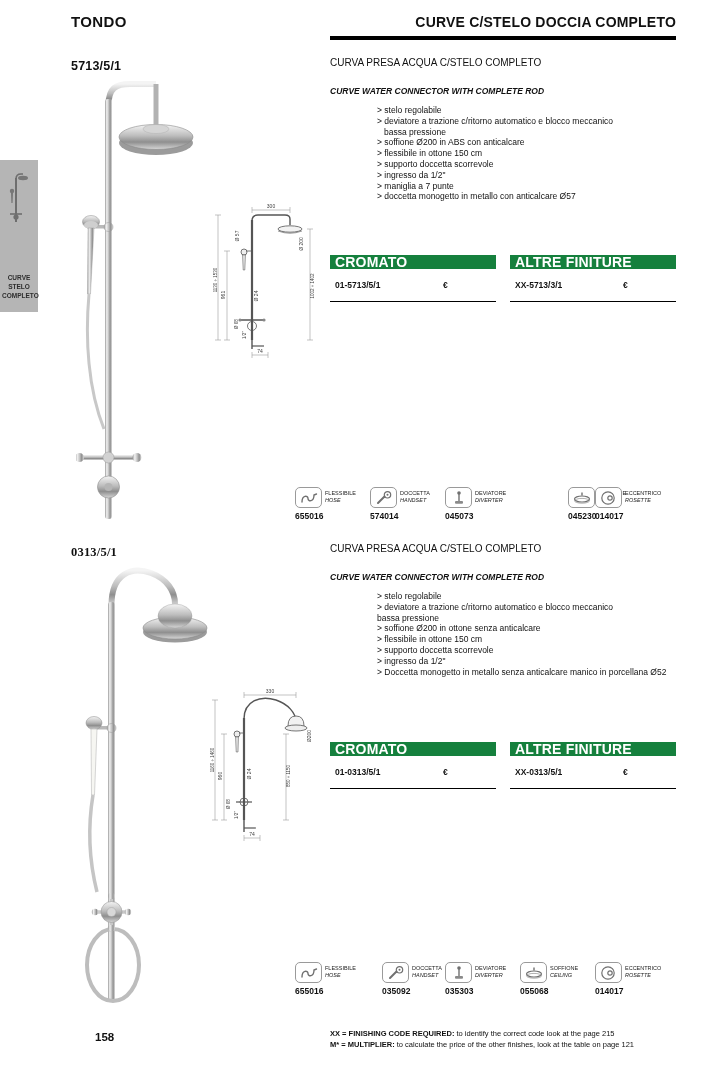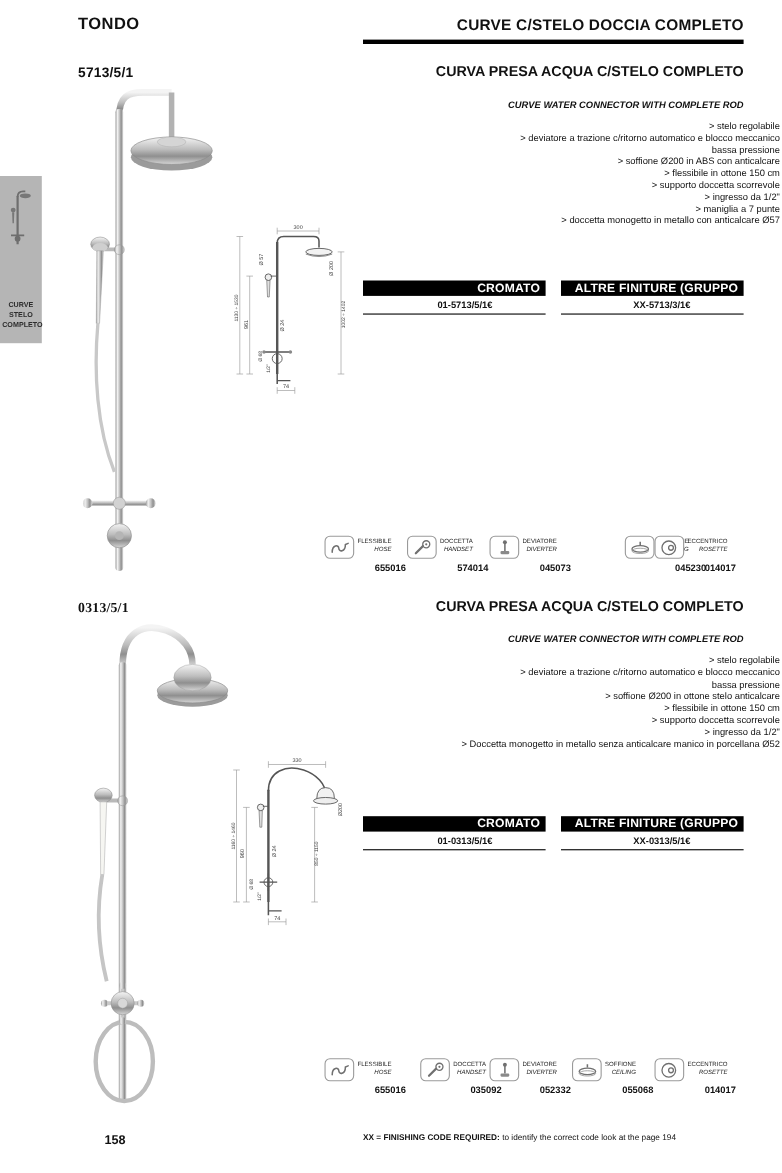--- a/index.html
+++ b/index.html
@@ -17,34 +17,34 @@
 
   
   .side-tab {
     left:0; top:160px; width:38px; height:152px; background:#b5b5b5;
     display:flex; flex-direction:column; align-items:center;
     justify-content:space-between; padding:10px 2px 12px;
   }
   .side-label { font-size:6.5px; font-weight:bold; color:#2d2d2d; text-align:center; line-height:9px; width:34px; }
 
   
-  .product { position:absolute; left:0; width:583px;text-align:right; }
+  .product { position:absolute; left:0; width:583px; }
   .p-code { position:absolute; left:71px; font-size:12.5px; font-weight:bold; letter-spacing:.2px; }
   .info { position:absolute; left:330px; top:0; width:346px; }
-  .p-title { font-size:13px; font-weight:bold; }
+  .p-title { font-size:10px; font-weight:normal; }
   .p-sub { font-size:8.5px; font-weight:bold; font-style:italic; margin-top:18px; }
   .features { list-style:none; margin-top:9px; width:332px; font-size:8.5px; line-height:10.8px; color:#111;margin-left:47px; }
   .features li::before { content:"> "; }
   .features li.cont::before { content:""; }
   .features li.cont.ind { padding-left:7px; }
 
   
   .ptable { position:absolute; width:166px; }
-  .ptable .hd { background:#000000; color:#fff; font-size:11px; font-weight:bold; height:14px; line-height:14px; padding:0 5px; letter-spacing:.2px; }
-  .ptable .row { display:flex; align-items:center; height:17px; border-bottom:1px solid #000; font-size:8.5px; font-weight:bold; padding:0 5px; }
+  .ptable .hd { background:#15803d; color:#fff; font-size:14px; font-weight:bold; height:14px; line-height:14px; padding:0 5px; letter-spacing:.2px; }
+  .ptable .row { display:flex; align-items:center; height:17px; border-bottom:1px solid #000; font-size:8.5px; font-weight:bold; padding:16px 5px; }
   .ptable .row .cc { width:108px; }
 
   
   .acc { position:absolute; width:74px; }
   .acc .top { display:flex; align-items:flex-start; gap:3px; }
   .acc .box { width:27px; height:21px; border:1px solid #9a9a9a; border-radius:5px; background:#fff;
               display:flex; align-items:center; justify-content:center; flex:none; }
   .acc .lbl { font-size:5.5px; line-height:6.5px; padding-top:3px; color:#222; }
   .acc .lbl .en { font-style:italic; }
   .acc .code { font-size:8.5px; font-weight:bold; margin-top:3px; }
@@ -356,21 +356,21 @@
     </g>
   </svg>
 
   <div class="info">
     <div class="p-title">CURVA PRESA ACQUA C/STELO COMPLETO</div>
     <div class="p-sub">CURVE WATER CONNECTOR WITH COMPLETE ROD</div>
     <ul class="features">
       <li>stelo regolabile</li>
       <li>deviatore a trazione c/ritorno automatico e blocco meccanico</li>
       <li class="cont">bassa pressione</li>
-      <li>soffione Ø200 in ottone stelo anticalcare</li>
+      <li>soffione Ø200 in ottone senza anticalcare</li>
       <li>flessibile in ottone 150 cm</li>
       <li>supporto doccetta scorrevole</li>
       <li>ingresso da 1/2"</li>
       <li>Doccetta monogetto in metallo senza anticalcare manico in porcellana Ø52</li>
     </ul>
   </div>
 
   <div class="ptable" style="left:330px; top:199px;">
     <div class="hd">CROMATO</div>
     <div class="row">
@@ -423,21 +423,21 @@
           <line x1="11" y1="4" x2="11" y2="11" stroke="#707070" stroke-width="1.4"></line>
           <circle cx="11" cy="3" r="1.8" fill="#707070"></circle>
           <rect x="7" y="11" width="8" height="2.8" rx="1" fill="#8a8a8a"></rect>
         </svg>
       </span>
       <span class="lbl">
         <div>DEVIATORE</div>
         <div class="en">DIVERTER</div>
       </span>
     </div>
-    <div class="code">052332</div>
+    <div class="code">035303</div>
   </div>
   <div class="acc" style="left:520px; top:419px;">
     <div class="top">
       <span class="box">
         <svg width="22" height="16" viewBox="0 0 22 16">
           <line x1="11" y1="2.5" x2="11" y2="5.5" stroke="#707070" stroke-width="1.4"></line>
           <ellipse cx="11" cy="9" rx="7.5" ry="3" fill="none" stroke="#707070" stroke-width="1.2"></ellipse>
           <ellipse cx="11" cy="10.8" rx="7.5" ry="2.4" fill="none" stroke="#9a9a9a" stroke-width="0.8"></ellipse>
         </svg>
       </span>
@@ -460,14 +460,15 @@
         <div>ECCENTRICO</div>
         <div class="en">ROSETTE</div>
       </span>
     </div>
     <div class="code">014017</div>
   </div>
 </section>
 
 <div class="abs foot-num">158</div>
 <div class="abs notes">
-  <div><b>XX = FINISHING CODE REQUIRED:</b> <span>to identify the correct code look at the page 194</span></div>
+  <div><b>XX = FINISHING CODE REQUIRED:</b> <span>to identify the correct code look at the page 215</span></div>
+  <div><b>M* = MULTIPLIER:</b> <span>to calculate the price of the other finishes, look at the table on page 121</span></div>
 </div>
 
 </body></html>

